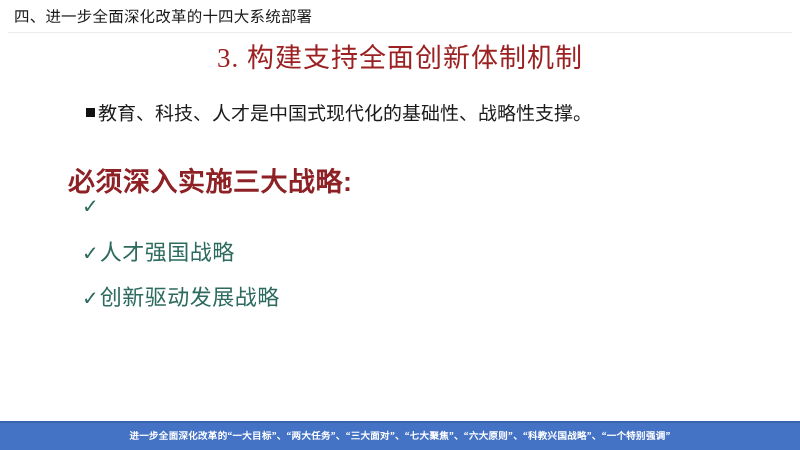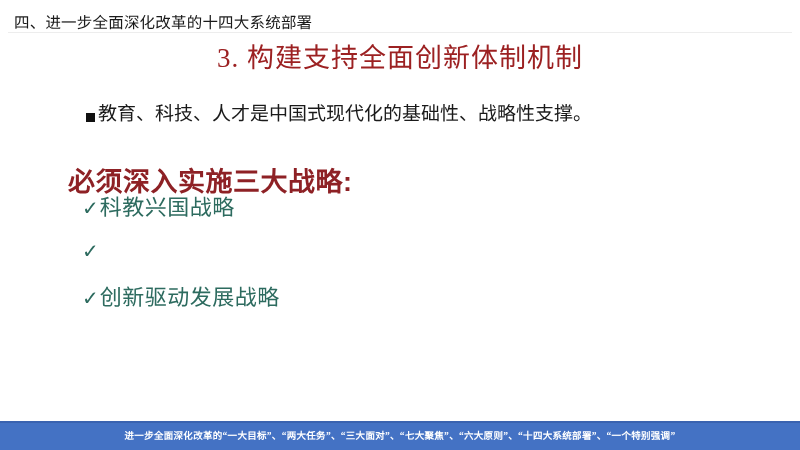--- a/index.html
+++ b/index.html
@@ -18,21 +18,21 @@
     position: relative;
     width: 800px;
     height: 450px;
     background: #ffffff;
     box-sizing: border-box;
   }
 
   
   .header {
     position: absolute;
-    top: 12px;
+    top: 6px;
     left: 14px;
     right: 14px;
     height: 26px;
   }
   .header-title {
     font-size: 15.5px;
     color: #1a1a1a;
     line-height: 22px;
     letter-spacing: 0.2px;
     white-space: nowrap;
@@ -61,21 +61,21 @@
     letter-spacing: 1px;
   }
 
   
   .bullet-row {
     position: absolute;
     top: 101px;
     left: 86px;
     right: 36px;
     display: flex;
-    align-items: center;
+    align-items: flex-start;
   }
   .bullet-square {
     width: 9px;
     height: 9px;
     background: #111111;
     margin-top: 7px;
     margin-right: 3px;
     flex: 0 0 auto;
   }
   .bullet-text {
@@ -165,28 +165,28 @@
   <div class="bullet-row">
     <span class="bullet-square"></span>
     <span class="bullet-text">教育、科技、人才是中国式现代化的基础性、战略性支撑。</span>
   </div>
 
   <div class="sub-heading">必须深入实施三大战略:</div>
 
   <div class="check-list">
     <div class="check-item">
       <span class="check-mark">✓</span>
-      <span class="check-label">科教兴国战略</span>
     </div>
     <div class="check-item">
       <span class="check-mark">✓</span>
+      <span class="check-label">人才强国战略</span>
     </div>
     <div class="check-item">
       <span class="check-mark">✓</span>
       <span class="check-label">创新驱动发展战略</span>
     </div>
   </div>
 
   <div class="footer">
-    <div class="footer-text">进一步全面深化改革的“一大目标”、“两大任务”、“三大面对”、“七大聚焦”、“六大原则”、“十四大系统部署”、“一个特别强调”</div>
+    <div class="footer-text">进一步全面深化改革的“一大目标”、“两大任务”、“三大面对”、“七大聚焦”、“六大原则”、“科教兴国战略”、“一个特别强调”</div>
   </div>
 
 </div>
 
 </body></html>

